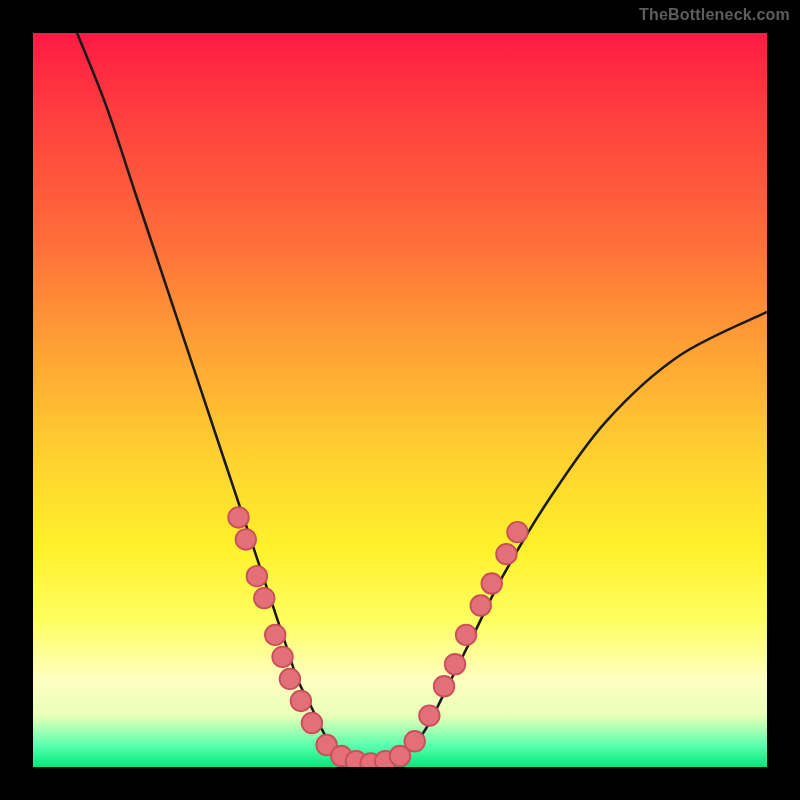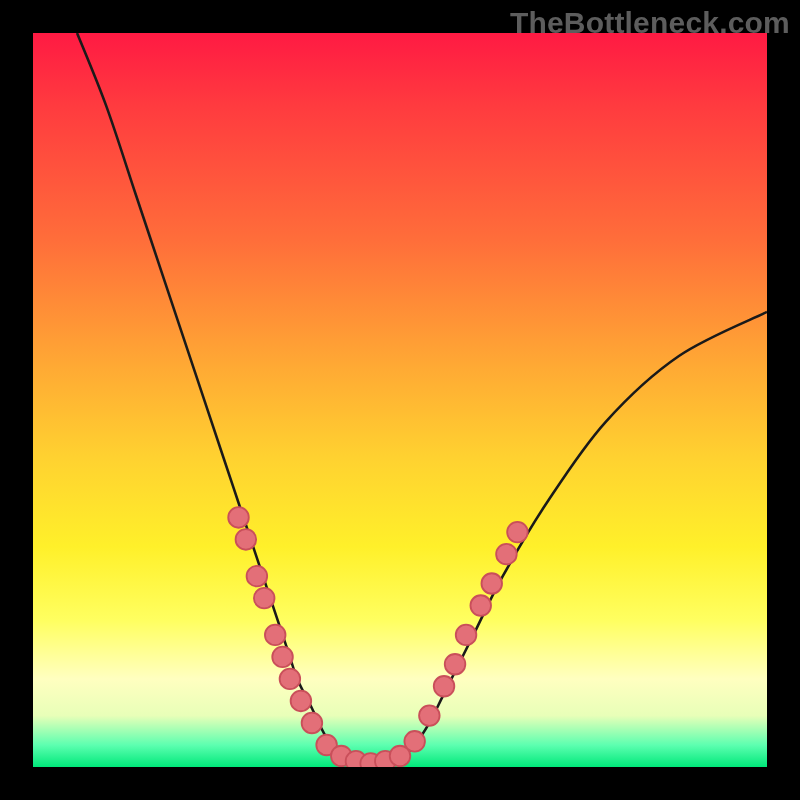--- a/index.html
+++ b/index.html
@@ -38,21 +38,21 @@
       #ffffc0 88%,
       #e8ffb8 93%,
       #5dffb0 97%,
       #00e87a 100%
     );
   }
   .watermark {
     position: absolute;
     top: 6px;
     right: 10px;
-    font-size: 30px;
+    font-size: 16px;
     font-weight: 600;
     color: #5d5d5d;
     letter-spacing: 0.2px;
   }
   svg.curve {
     position: absolute;
     left: 0;
     top: 0;
     width: 734px;
     height: 734px;

